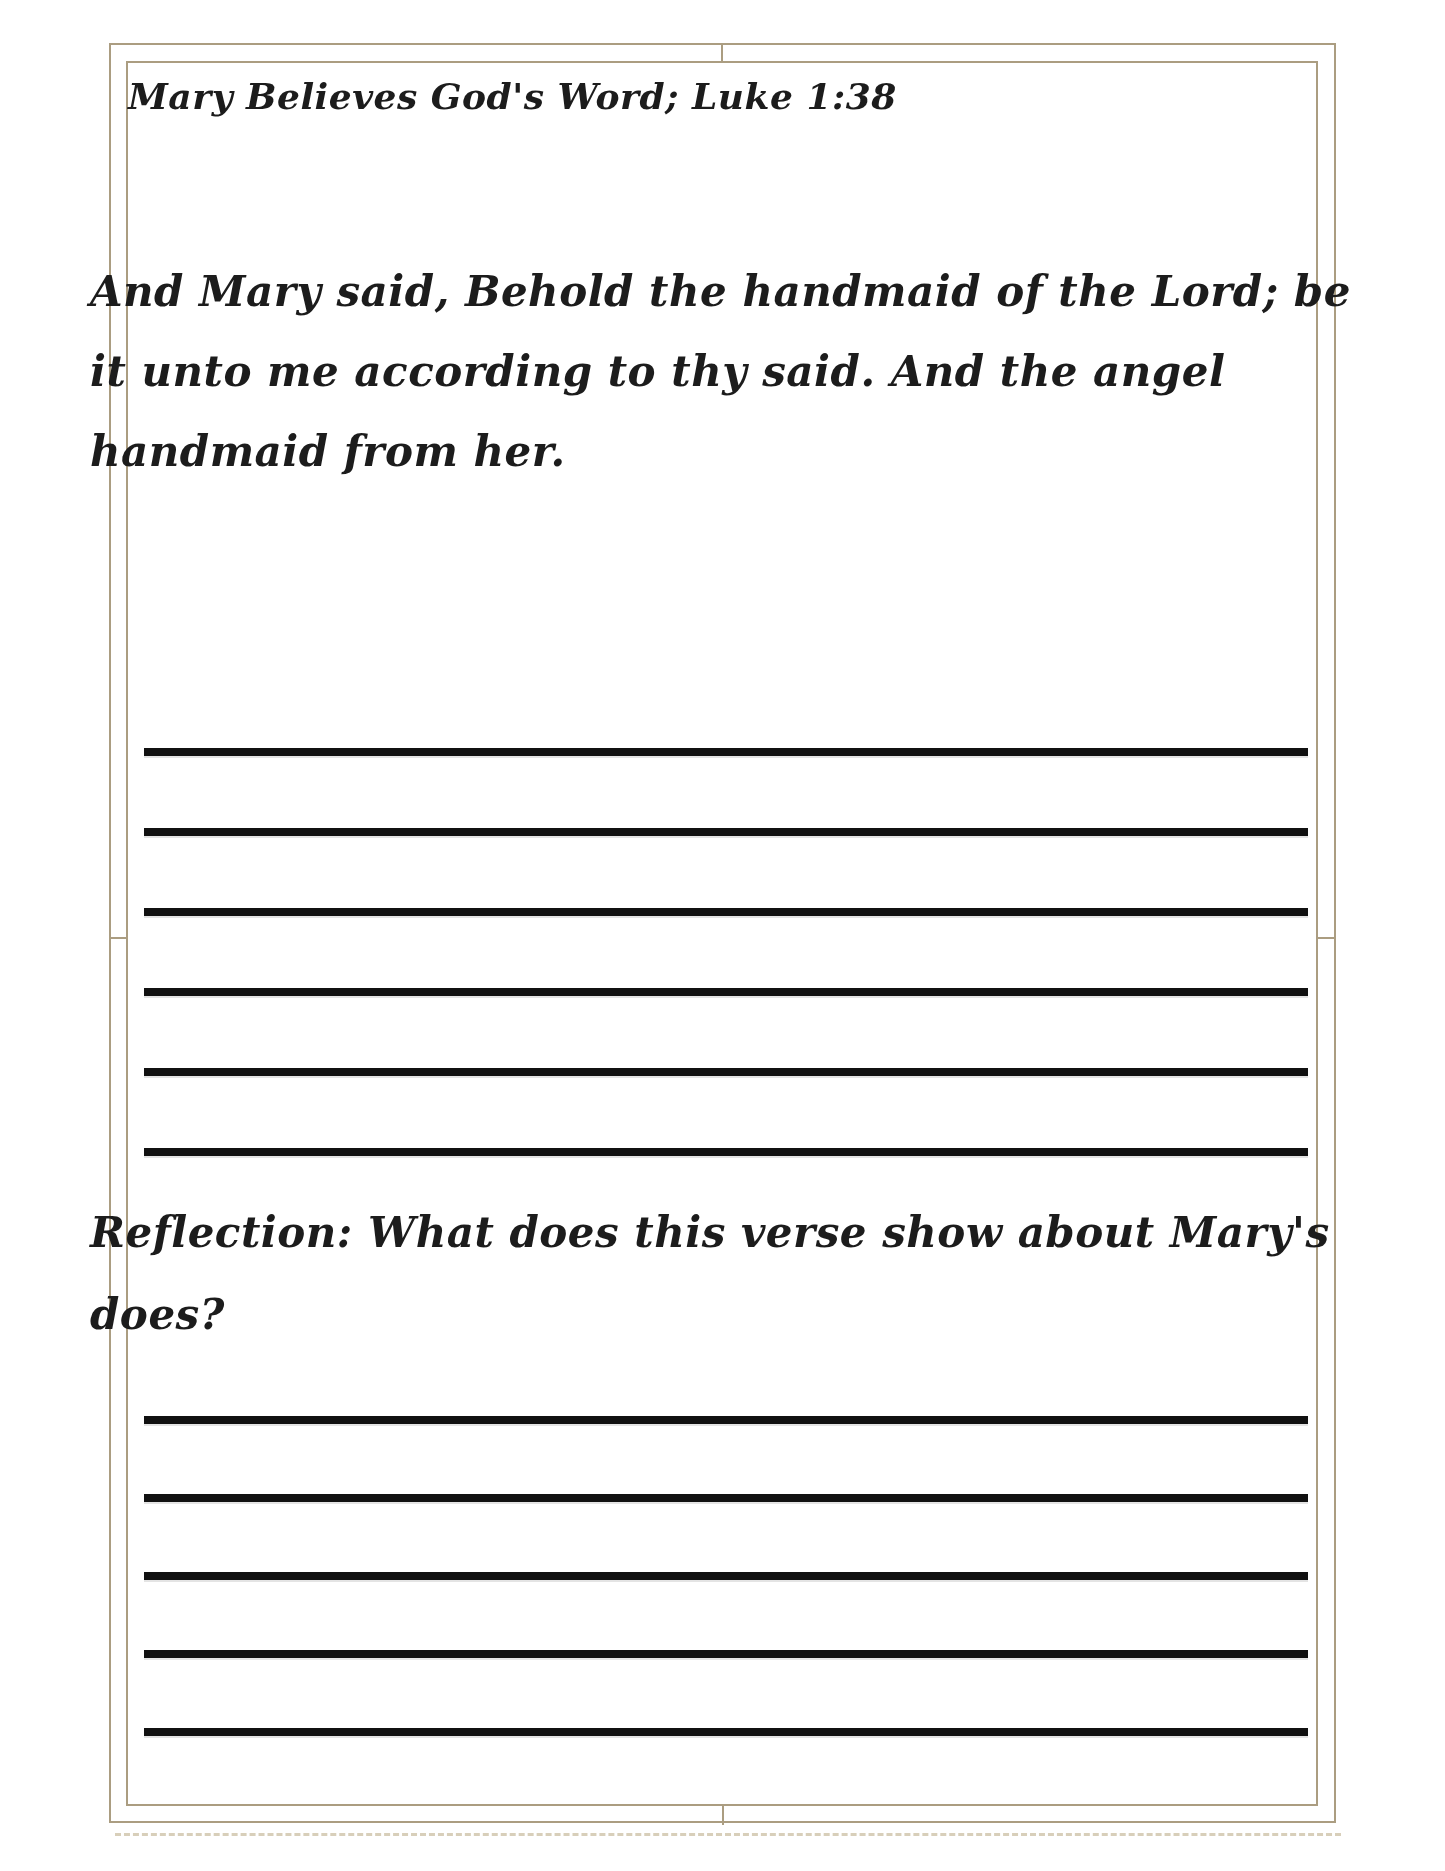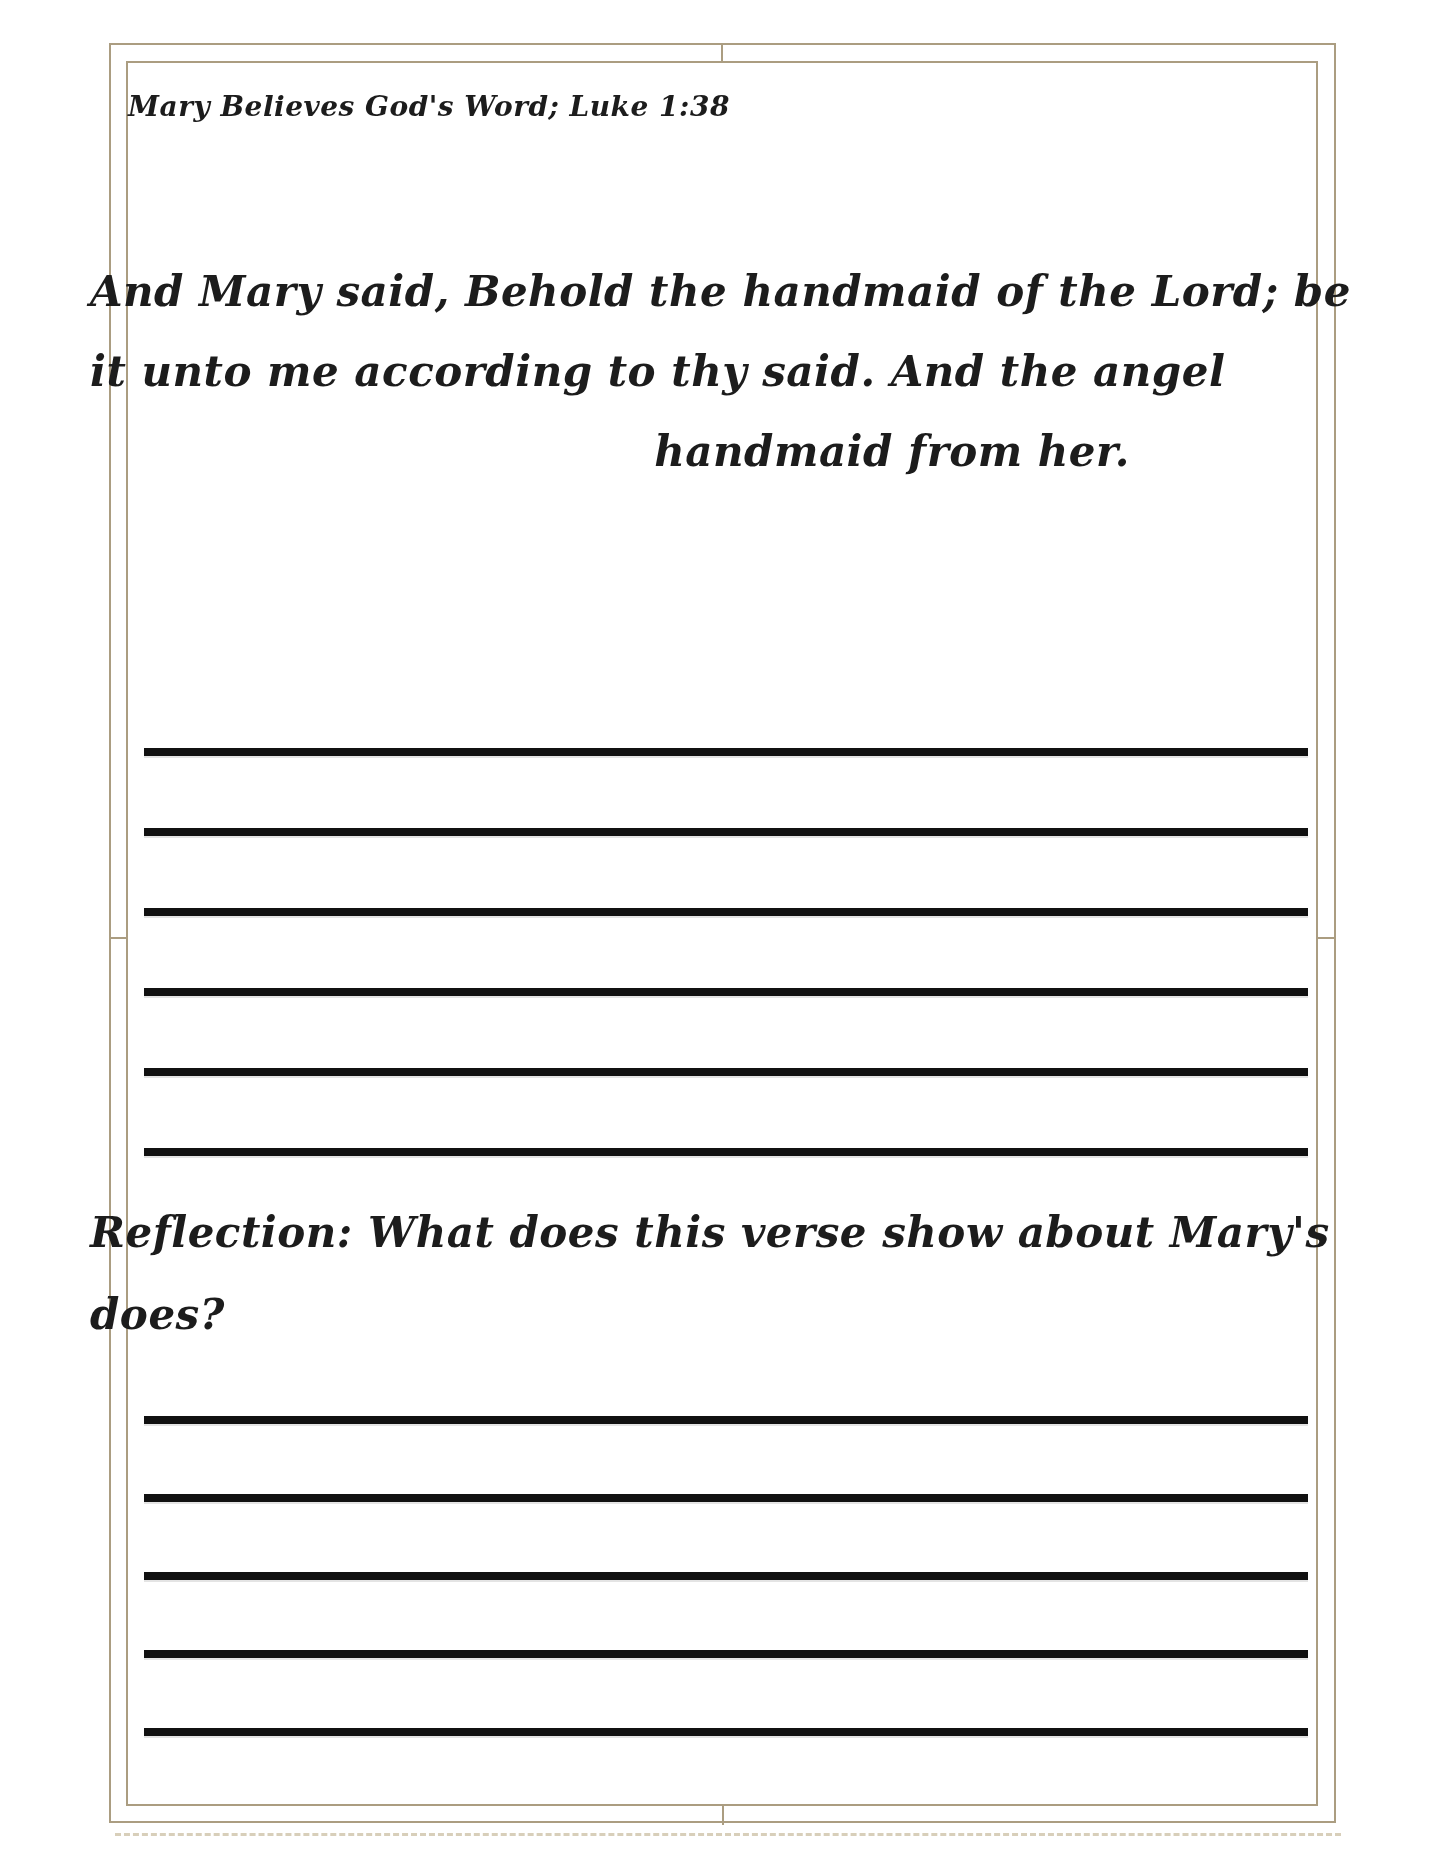--- a/index.html
+++ b/index.html
@@ -24,29 +24,29 @@
   .seam{position:absolute;background:var(--border-color);}
   .seam-top{left:721px;top:43px;width:2px;height:20px;}
   .seam-bottom{left:722px;top:1805px;width:2px;height:20px;}
   .seam-left{left:109px;top:937px;width:19px;height:2px;}
   .seam-right{left:1316px;top:937px;width:20px;height:2px;}
   .tear-line{
     position:absolute;left:115px;top:1833px;width:1226px;height:0;
     border-top:3px dashed #d8cfba;
   }
   .title{
-    position:absolute;left:128px;top:87px;
+    position:absolute;left:128px;top:76px;
     font-style:italic;font-weight:bold;
-    font-size:28px;line-height:40px;
+    font-size:36px;line-height:40px;
     letter-spacing:0.5px;
     white-space:nowrap;
   }
   .verse-block{
     position:absolute;left:90px;top:252px;width:1040px;
-    text-align:right;
+    text-align:left;
     font-style:italic;font-weight:bold;
     font-size:42px;line-height:80px;
     letter-spacing:0.5px;
   }
   .verse-block .text-line{white-space:nowrap;}
   .reflection-block{
     position:absolute;left:90px;top:1192px;width:1040px;
     text-align:left;
     font-style:italic;font-weight:bold;
     font-size:42px;line-height:82px;

